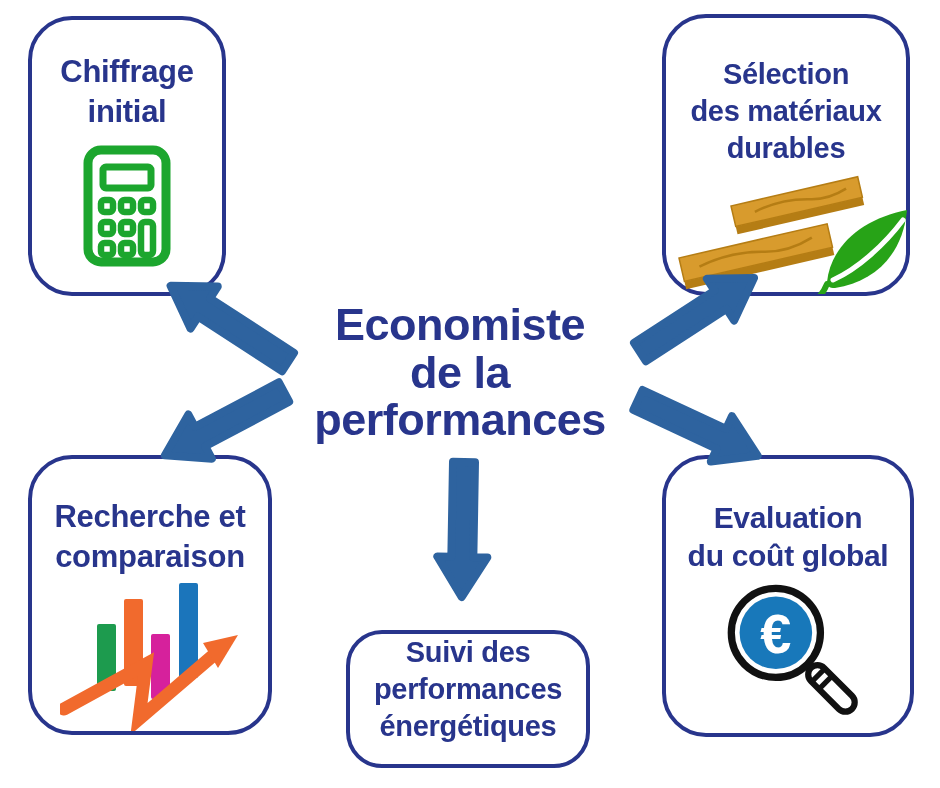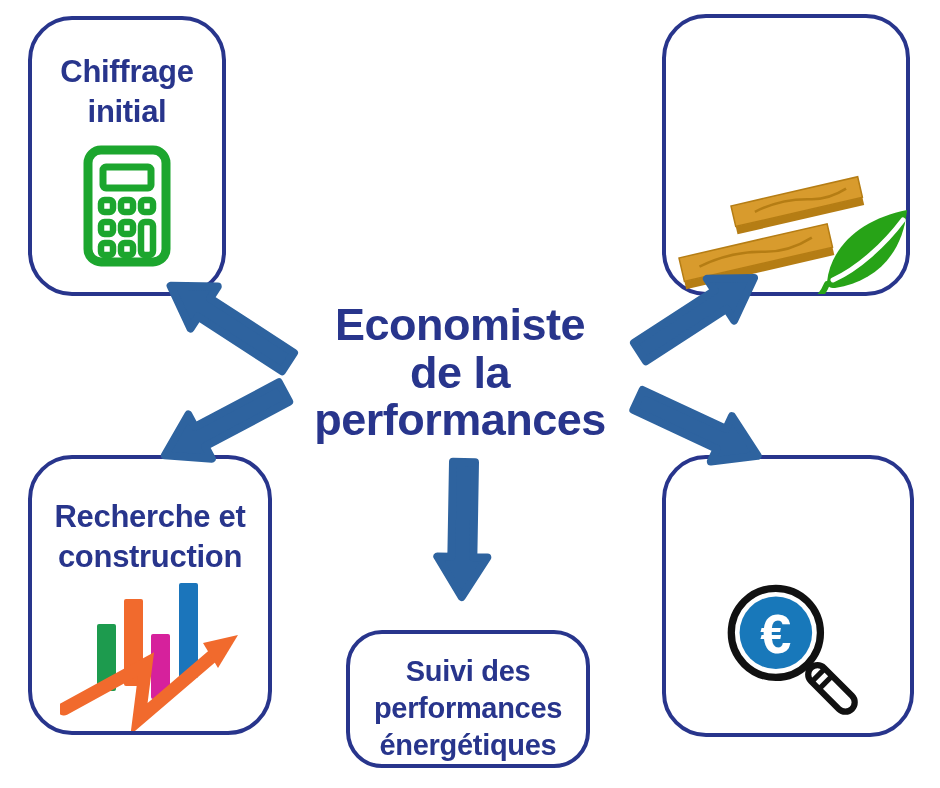--- a/index.html
+++ b/index.html
@@ -28,21 +28,21 @@
 
   
   .node-tl{left:28px;top:16px;width:198px;height:280px;padding-top:32px;}
   .node-tl .node-label{font-size:31px;}
   .node-tr{left:662px;top:14px;width:248px;height:282px;padding-top:38px;}
   .node-tr .node-label{font-size:29px;}
   .node-bl{left:28px;top:455px;width:244px;height:280px;padding-top:38px;}
   .node-bl .node-label{font-size:31px;}
   .node-br{left:662px;top:455px;width:252px;height:282px;padding-top:40px;}
   .node-br .node-label{font-size:30px;}
-  .node-bc{left:346px;top:630px;width:244px;height:138px;border-radius:36px;justify-content:flex-end;padding-top:0;}
+  .node-bc{left:346px;top:630px;width:244px;height:138px;border-radius:36px;justify-content:flex-start;padding-top:0;}
   .node-bc .node-label{font-size:29px;}
 
   .icon-calculator{margin-top:14px;}
   .icon-materials{position:absolute;left:5px;bottom:-2px;}
   .icon-barchart{position:absolute;left:28px;top:120px;}
   .icon-magnifier{position:absolute;left:58px;top:122px;}
 </style>
 </head>
 <body>
 
@@ -67,20 +67,23 @@
           <rect x="38" y="77" width="12" height="12" rx="3.5"></rect>
           <rect x="58" y="77" width="12" height="33" rx="4"></rect>
           <rect x="18" y="98" width="12" height="12" rx="3.5"></rect>
           <rect x="38" y="98" width="12" height="12" rx="3.5"></rect>
         </g>
       </g>
     </svg>
   </div>
 
   <div class="node node-tr">
+    <div class="node-label">Sélection
+des matériaux
+durables</div>
     <svg class="icon-materials" width="238" height="122" viewBox="0 0 238 122">
 
       <g transform="translate(60,34) rotate(-13)">
         <rect x="0" y="0" width="130" height="21" style="fill:var(--wood-amber,#d89b2d);stroke:var(--wood-dark,#b57d14)" stroke-width="1.5"></rect>
         <rect x="0" y="21" width="130" height="8" style="fill:var(--wood-dark,#b57d14)"></rect>
         <path d="M22,11 q28,-7 56,0 q18,5 38,-2" fill="none" style="stroke:var(--wood-dark,#b57d14)" stroke-width="2.5"></path>
       </g>
 
       <g transform="translate(8,86) rotate(-13)">
         <rect x="0" y="0" width="152" height="24" style="fill:var(--wood-amber,#d89b2d);stroke:var(--wood-dark,#b57d14)" stroke-width="1.5"></rect>
@@ -91,32 +94,34 @@
       <g transform="translate(148,36)">
         <path d="M8,74 C12,36 46,10 88,2 C84,46 56,74 16,80 C10,80 8,78 8,74 Z" style="fill:var(--leaf-green,#27a317)"></path>
         <path d="M14,72 C40,60 66,36 84,12" fill="none" stroke="#ffffff" stroke-width="5" stroke-linecap="round"></path>
         <path d="M8,76 C4,86 -2,92 -8,97" fill="none" style="stroke:var(--leaf-green,#27a317)" stroke-width="6" stroke-linecap="round"></path>
       </g>
     </svg>
   </div>
 
   <div class="node node-bl">
     <div class="node-label">Recherche et
-construction</div>
+comparaison</div>
     <svg class="icon-barchart" width="185" height="152" viewBox="0 0 185 152">
       <rect x="37" y="45" width="19" height="67" rx="2" fill="#1d9b4e"></rect>
       <rect x="64" y="20" width="19" height="87" rx="2" fill="#f16a2d"></rect>
       <rect x="91" y="55" width="19" height="65" rx="2" fill="#d6219c"></rect>
       <rect x="119" y="4" width="19" height="95" rx="2" fill="#1b75bb"></rect>
       <polyline points="4,130 86,85 79,140 156,74" fill="none" stroke-width="13" stroke-linecap="round" stroke="#f16a2d"></polyline>
       <polygon points="178,56 158,89 143,64" fill="#f16a2d"></polygon>
     </svg>
   </div>
 
   <div class="node node-br">
+    <div class="node-label">Evaluation
+du coût global</div>
     <svg class="icon-magnifier" width="140" height="142" viewBox="0 0 135 137">
       <g transform="translate(81,81) rotate(-45)">
         <rect x="-9" y="4" width="18" height="56" rx="9" fill="#ffffff" style="stroke:var(--outline-black,#111)" stroke-width="6"></rect>
         <line x1="-9" y1="14" x2="9" y2="14" style="stroke:var(--outline-black,#111)" stroke-width="5"></line>
         <line x1="-9" y1="24" x2="9" y2="24" style="stroke:var(--outline-black,#111)" stroke-width="5"></line>
       </g>
       <circle cx="50" cy="50" r="43" fill="#ffffff" style="stroke:var(--outline-black,#111)" stroke-width="7"></circle>
       <circle cx="50" cy="50" r="35" fill="#1878ba"></circle>
       <text x="50" y="69" text-anchor="middle" font-size="54" fill="#ffffff">€</text>
     </svg>

